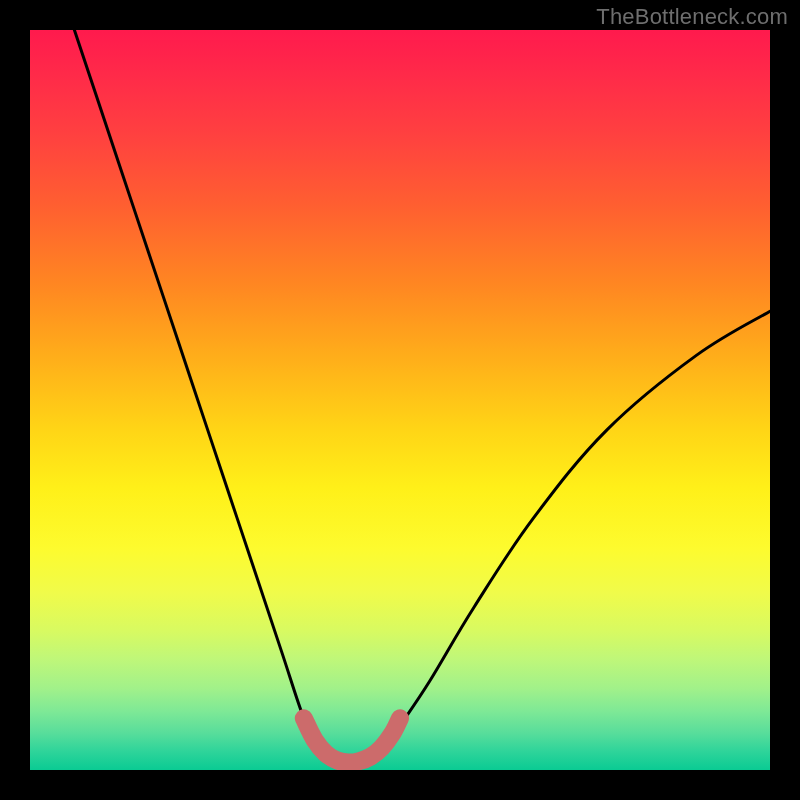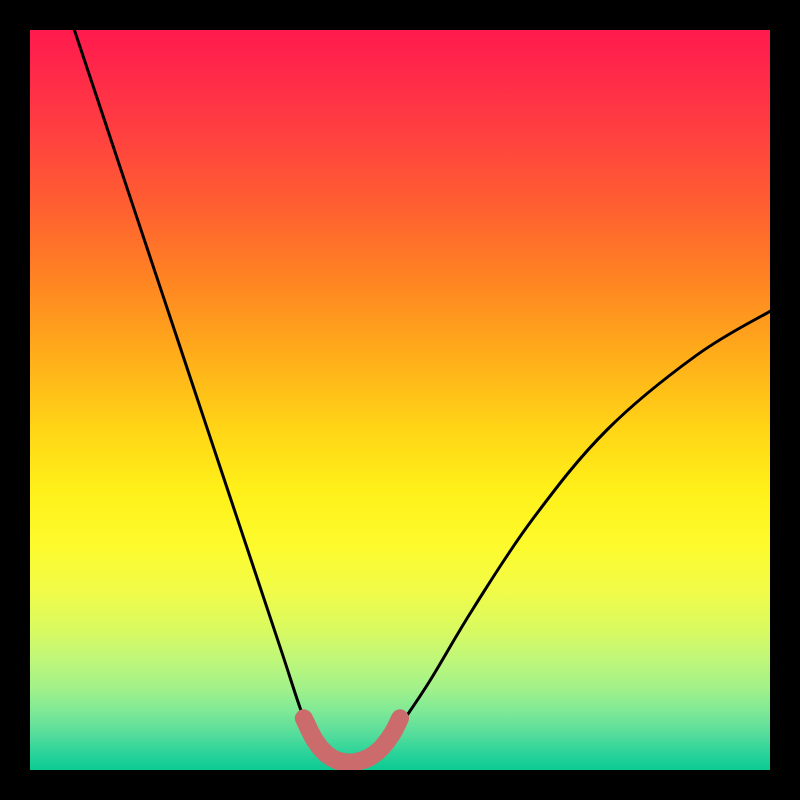--- a/index.html
+++ b/index.html
@@ -71,20 +71,21 @@
     top: 0;
     width: 740px;
     height: 740px;
   }
 </style>
 </head>
 <body>
 
 <div class="frame">
 
+  <div class="watermark">TheBottleneck.com</div>
 
   <div class="plot">
     <div class="gradient"></div>
 
     <svg class="curve" viewBox="0 0 740 740" preserveAspectRatio="none">
 
       <path id="main-curve" fill="none" stroke="#000" stroke-width="3" stroke-linecap="round" stroke-linejoin="round" d="M 44.40 0.00 C 49.73 15.98, 63.34 56.83, 74.00 88.80 C 84.66 120.77, 92.94 145.63, 103.60 177.60 C 114.26 209.57, 122.54 234.43, 133.20 266.40 C 143.86 298.37, 152.14 323.23, 162.80 355.20 C 173.46 387.17, 181.74 412.03, 192.40 444.00 C 203.06 475.97, 211.34 500.83, 222.00 532.80 C 232.66 564.77, 242.28 593.63, 251.60 621.60 C 260.92 649.57, 267.14 670.88, 273.80 688.20 C 280.46 705.52, 283.27 709.81, 288.60 717.80 C 293.93 725.79, 298.74 729.27, 303.40 732.60 C 308.06 735.93, 310.50 736.03, 314.50 736.30 C 318.50 736.57, 320.94 735.41, 325.60 734.08 C 330.26 732.75, 335.07 731.83, 340.40 728.90 C 345.73 725.97, 349.87 723.79, 355.20 717.80 C 360.53 711.81, 362.01 707.59, 370.00 695.60 C 377.99 683.61, 386.28 672.51, 399.60 651.20 C 412.92 629.89, 425.35 606.50, 444.00 577.20 C 462.65 547.90, 479.22 520.37, 503.20 488.40 C 527.18 456.43, 547.90 428.90, 577.20 399.60 C 606.50 370.30, 636.70 346.91, 666.00 325.60 C 695.30 304.29, 726.68 289.19, 740.00 281.20"></path>
 
       <path id="bottom-highlight" fill="none" stroke="#cc6b6b" stroke-width="18" stroke-linecap="round" stroke-linejoin="round" d="M 273.80 688.20 C 275.80 692.20, 280.90 704.01, 284.90 710.40 C 288.90 716.79, 292.00 720.12, 296.00 723.72 C 300.00 727.32, 303.10 728.78, 307.10 730.38 C 311.10 731.98, 314.20 732.47, 318.20 732.60 C 322.20 732.73, 325.30 732.19, 329.30 731.12 C 333.30 730.05, 336.40 729.08, 340.40 726.68 C 344.40 724.28, 347.50 722.06, 351.50 717.80 C 355.50 713.54, 359.27 708.33, 362.60 703.00 C 365.93 697.67, 368.67 690.86, 370.00 688.20"></path>
     </svg>

